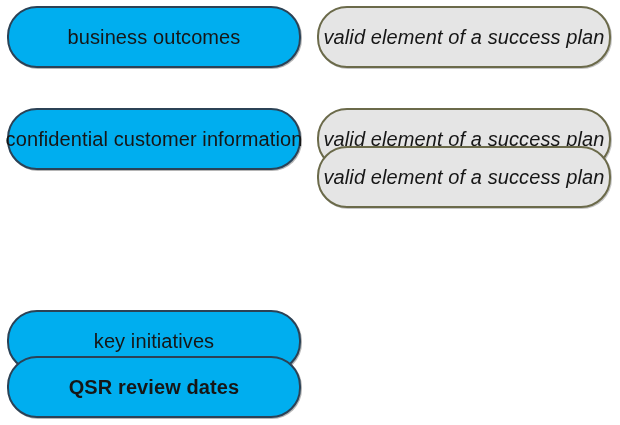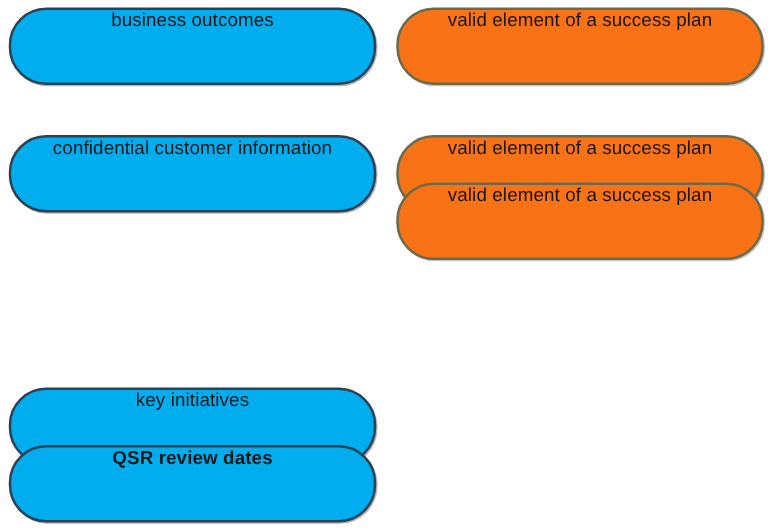--- a/index.html
+++ b/index.html
@@ -19,24 +19,24 @@
   #exercise-canvas {
     position: relative;
     width: 620px;
     height: 425px;
   }
 
   .card {
     position: absolute;
     box-sizing: border-box;
     display: flex;
-    align-items: flex-start;
+    align-items: center;
     justify-content: center;
     text-align: center;
-    font-size: 15px;
+    font-size: 20px;
     line-height: 1.2;
     color: #161616;
     letter-spacing: 0.1px;
     padding: 0 8px;
     cursor: move;
     user-select: none;
     border-radius: 30px;
   }
 
   
@@ -47,23 +47,24 @@
     background: #00AEEF;
     border: 2px solid #2b4256;
     box-shadow: 1px 1px 0 rgba(120,120,120,0.55);
   }
 
   
   .card-target {
     left: 317px;
     width: 294px;
     height: 62px;
-    background: #f97316;
+    background: #e5e5e5;
     border: 2px solid #6b6a4a;
     box-shadow: 1px 1px 0 rgba(140,140,140,0.5);
+    font-style: italic;
   }
 
   .card-label {
     display: block;
     white-space: nowrap;
   }
 
   
   .row-0 { top: 6px;   }
   .row-1 { top: 76px; margin-top: 32px;  }

